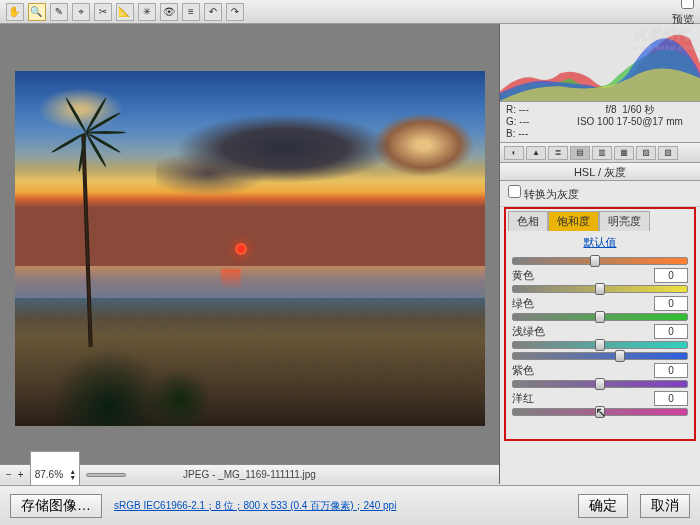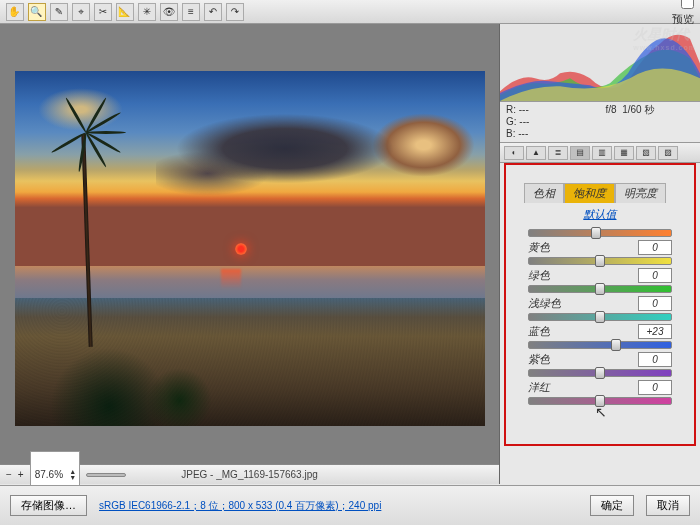--- a/index.html
+++ b/index.html
@@ -47,21 +47,21 @@
 .readout { display:flex; border-bottom:1px solid #999; background:#e8e8e8; font-size:10px; padding:2px 6px; }
 .readout-left { width:60px; line-height:12px; color:#333; }
 .readout-right { flex:1; text-align:center; line-height:12px; color:#333; }
 
 .tool-strip { height:20px; background:linear-gradient(#f0f0f0,#d8d8d8); border-bottom:1px solid #999; display:flex; align-items:center; padding:0 4px; gap:2px; }
 .strip-btn { width:20px; height:14px; background:#ddd; border:1px solid #aaa; font-size:8px; display:flex; align-items:center; justify-content:center; }
 
 .panel-title { height:18px; background:linear-gradient(#f4f4f4,#dcdcdc); border-bottom:1px solid #999; text-align:center; font-size:11px; line-height:18px; }
 .checkbox-row { padding:4px 8px; font-size:11px; border-bottom:1px solid #ccc; }
 
-.hsl-box { margin:0 4px; border:2px solid #d01010; padding:18px;font-style:italic; }
+.hsl-box { margin:0 4px; border:2px solid #d01010; padding:2px; }
 .tabs { display:flex; gap:0; font-size:11px; }
 .tab { padding:2px 8px; background:#dcdcdc; border:1px solid #aaa; border-bottom:none; cursor:pointer; }
 .tab.active { background:#eab308; }
 .default-link { text-align:center; padding:4px 0; color:#0050c0; text-decoration:underline; font-size:11px; cursor:pointer; }
 
 .slider-row { margin:3px 4px; }
 .slider-head { display:flex; align-items:center; justify-content:space-between; font-size:11px; margin-bottom:2px; }
 .slider-val { width:34px; border:1px solid #888; background:#fff; text-align:center; font-size:10px; line-height:13px; }
 .track { height:8px; border:1px solid #888; border-radius:2px; position:relative; }
 .t-red{background:linear-gradient(90deg,#808080,#ff3030)}
@@ -69,21 +69,21 @@
 .t-yel{background:linear-gradient(90deg,#808080,#f0e040)}
 .t-grn{background:linear-gradient(90deg,#808080,#30c030)}
 .t-aqu{background:linear-gradient(90deg,#808080,#30d0c0)}
 .t-blu{background:linear-gradient(90deg,#808080,#3060e0)}
 .t-pur{background:linear-gradient(90deg,#808080,#8040c0)}
 .t-mag{background:linear-gradient(90deg,#808080,#d040a0)}
 .thumb { position:absolute; top:-3px; width:10px; height:12px; background:linear-gradient(#f4f4f4,#c0c0c0); border:1px solid #666; border-radius:2px; transform:translateX(-50%); cursor:pointer; }
 .cursor-img { position:absolute; left:595px; top:404px; font-size:14px; pointer-events:none; }
 
 .footer { position:absolute; left:0; right:0; bottom:0; height:40px; background:linear-gradient(#f0f0f0,#dcdcdc); border-top:1px solid #999; display:flex; align-items:center; padding:0 10px; gap:12px; font-size:10px; }
-.save-btn, .ok-btn, .cancel-btn { border:1px solid #888; background:linear-gradient(#fafafa,#e0e0e0); padding:2px 10px; font-size:11px; cursor:pointer; }
+.save-btn, .ok-btn, .cancel-btn { border:1px solid #888; background:linear-gradient(#fafafa,#e0e0e0); padding:2px 10px; font-size:14px; cursor:pointer; }
 .info-link { color:#0050c0; text-decoration:underline; }
 .footer-spacer{flex:1}
 </style>
 </head>
 <body>
 
 <div class="toolbar">
   <div class="tool-btn">✋</div>
   <div class="tool-btn active">🔍</div>
   <div class="tool-btn">✎</div>
@@ -128,21 +128,21 @@
       </div>
     </div>
     <div class="canvas-footer">
       <span>−</span>
       <span>+</span>
       <div class="zoom-box">
         <span>87.6%</span>
         <span class="zoom-arrows">▴<br>▾</span>
       </div>
       <div style="width:40px;height:4px;background:#bbb;border:1px solid #888;border-radius:2px;"></div>
-      <span class="filename">JPEG - _MG_1169-157663.jpg</span>
+      <span class="filename">JPEG - _MG_1169-111111.jpg</span>
     </div>
   </div>
 
   <div class="side">
     <div class="histogram">
       <svg class="histo-svg" viewBox="0 0 200 78" preserveAspectRatio="none">
         <path d="M0,78 L0,68 Q20,50 35,55 Q50,60 60,50 Q75,45 90,55 Q110,75 130,55 Q145,30 160,20 Q175,5 190,15 L200,40 L200,78 Z" fill="#e04040" opacity=".75"></path>
         <path d="M0,78 L0,72 Q25,58 40,60 Q55,62 70,55 Q90,70 110,60 Q130,40 150,30 Q170,20 190,35 L200,55 L200,78 Z" fill="#40c040" opacity=".7"></path>
         <path d="M0,78 L0,70 Q30,55 50,58 Q70,60 90,62 Q110,72 128,50 Q145,20 160,15 Q180,10 200,50 L200,78 Z" fill="#3060e0" opacity=".7"></path>
         <path d="M0,78 Q30,62 60,63 Q100,70 130,55 Q160,35 200,55 L200,78 Z" fill="#f0e040" opacity=".6"></path>
@@ -153,34 +153,42 @@
     </div>
 
     <div class="readout">
       <div class="readout-left">
         <div><span>R:</span> <span>---</span></div>
         <div><span>G:</span> <span>---</span></div>
         <div><span>B:</span> <span>---</span></div>
       </div>
       <div class="readout-right">
         <div><span>f/8</span>&nbsp;&nbsp;<span>1/60 秒</span></div>
+        <div>ISO 100  17-50@17 mm</div>
       </div>
     </div>
 
     <div class="tool-strip">
       <div class="strip-btn">◐</div>
       <div class="strip-btn">▲</div>
       <div class="strip-btn">≣</div>
       <div class="strip-btn" style="background:#c0c0c0">▤</div>
       <div class="strip-btn">▥</div>
       <div class="strip-btn">▦</div>
       <div class="strip-btn">▧</div>
       <div class="strip-btn">▨</div>
     </div>
 
+    <div class="panel-title">HSL / 灰度</div>
+    <div class="checkbox-row">
+      <label>
+        <input type="checkbox" style="">
+        <span>转换为灰度</span>
+      </label>
+    </div>
 
     <div class="hsl-box">
       <div class="tabs">
         <div class="tab">色相</div>
         <div class="tab active">饱和度</div>
         <div class="tab">明亮度</div>
       </div>
       <div class="default-link">默认值</div>
 
       <div class="slider-row">
@@ -209,24 +217,20 @@
       <div class="slider-row">
         <div class="slider-head">
             <span>浅绿色</span>
             <span class="slider-val">0</span>
           </div>
         <div class="track t-aqu">
             <div class="thumb" style="left:50%"></div>
           </div>
       </div>
       <div class="slider-row">
-        <div class="slider-head">
-            <span>蓝色</span>
-            <span class="slider-val">+23</span>
-          </div>
         <div class="track t-blu">
             <div class="thumb" style="left:61.5%"></div>
           </div>
       </div>
       <div class="slider-row">
         <div class="slider-head">
             <span>紫色</span>
             <span class="slider-val">0</span>
           </div>
         <div class="track t-pur">

